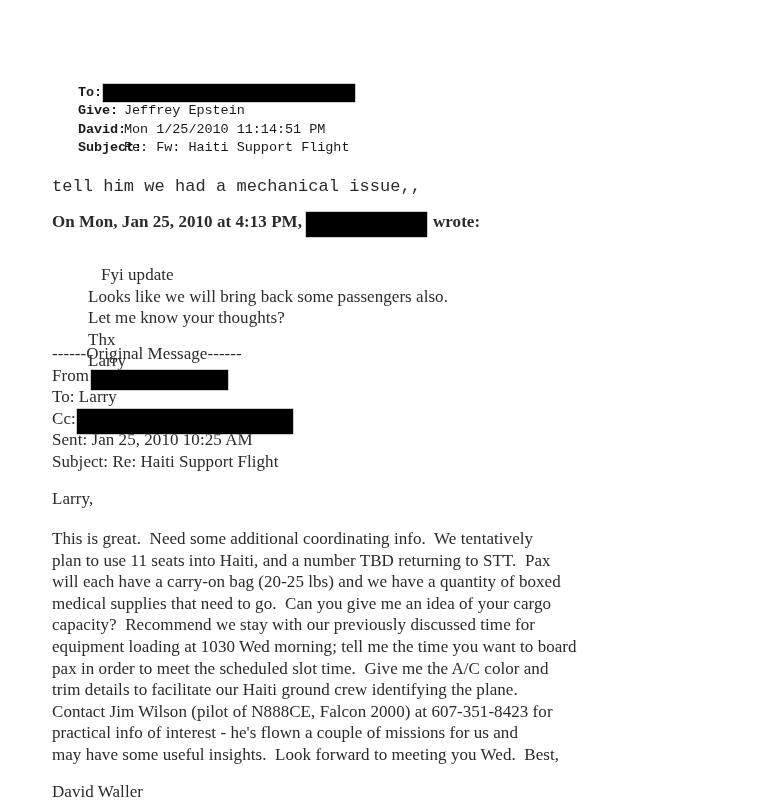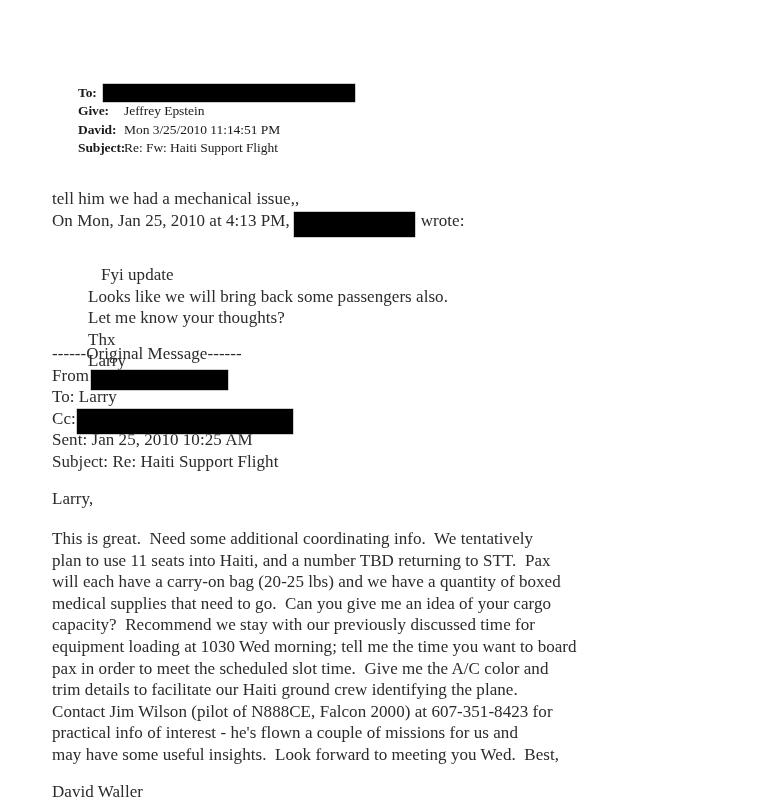--- a/index.html
+++ b/index.html
@@ -14,21 +14,21 @@
     background: #ffffff;
     overflow: hidden;
     -webkit-font-smoothing: antialiased;
   }
 
   
   .hdr {
     position: absolute;
     left: 78px;
     top: 84px;
-    font-family: Liberation Serif, serif;
+    font-family: Liberation Mono, monospace;
     font-size: 13.5px;
     line-height: 18.3px;
     color: #1a1a1a;
   }
   .hdr-row {
     display: flex;
     align-items: flex-start;
     height: 18.3px;
   }
   .hdr-label {
@@ -47,33 +47,34 @@
     position: absolute;
     left: 52px;
     font-family: "Liberation Serif", "DejaVu Serif", serif;
     font-size: 17px;
     line-height: 21.6px;
     color: #2b2b2b;
     white-space: pre-wrap;
     letter-spacing: 0.05px;
   }
 
-  #line-mechanical { top: 188px; }
+  #line-mechanical { top: 176px; font-family: Liberation Mono, monospace; }
   #quote-intro     { top: 208px; }
   #quoted-block    { top: 264px; margin-left: 36px; }
   #orig-block      { top: 343px; }
   #salutation      { top: 488px; }
   #main-paragraph  { top: 528px; width: 560px; }
   #signature       { top: 766px; margin-top: 15px; }
 
   
   #quote-intro {
     display: flex;
-    align-items: center;
+    align-items: flex-end;
     white-space: pre;
+    font-weight: bold;
   }
 
   
   .redaction {
     background: #000000;
     display: block;
     box-shadow: 0 0 0 0.5px #9a9a9a;
   }
   .redaction-inline {
     display: inline-block;
@@ -123,21 +124,21 @@
       <span class="hdr-value"></span>
     </div>
 
     <div class="hdr-row">
       <span class="hdr-label">Give:</span>
       <span class="hdr-value">Jeffrey Epstein</span>
     </div>
 
     <div class="hdr-row">
       <span class="hdr-label">David:</span>
-      <span class="hdr-value">Mon 3/25/2010 11:14:51 PM</span>
+      <span class="hdr-value">Mon 1/25/2010 11:14:51 PM</span>
     </div>
 
     <div class="hdr-row">
       <span class="hdr-label">Subject:</span>
       <span class="hdr-value">Re: Fw: Haiti Support Flight</span>
     </div>
 
   </div>
 
   <div id="redaction-to" class="redaction"></div>

